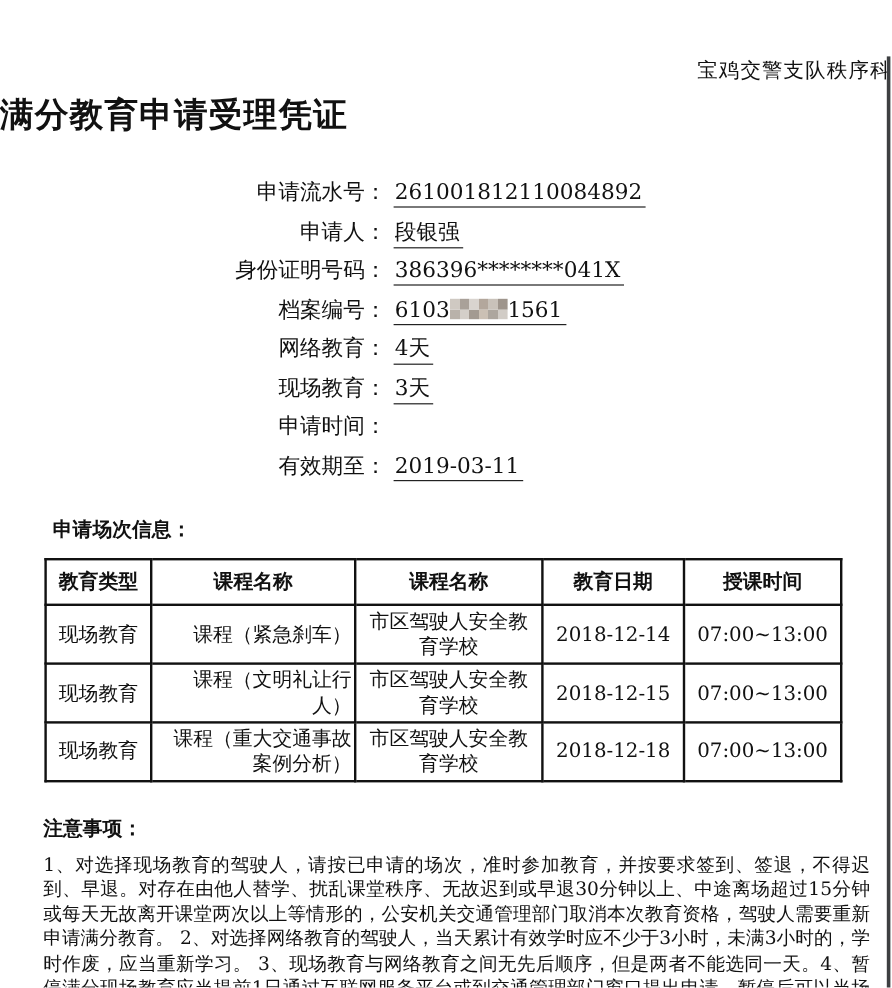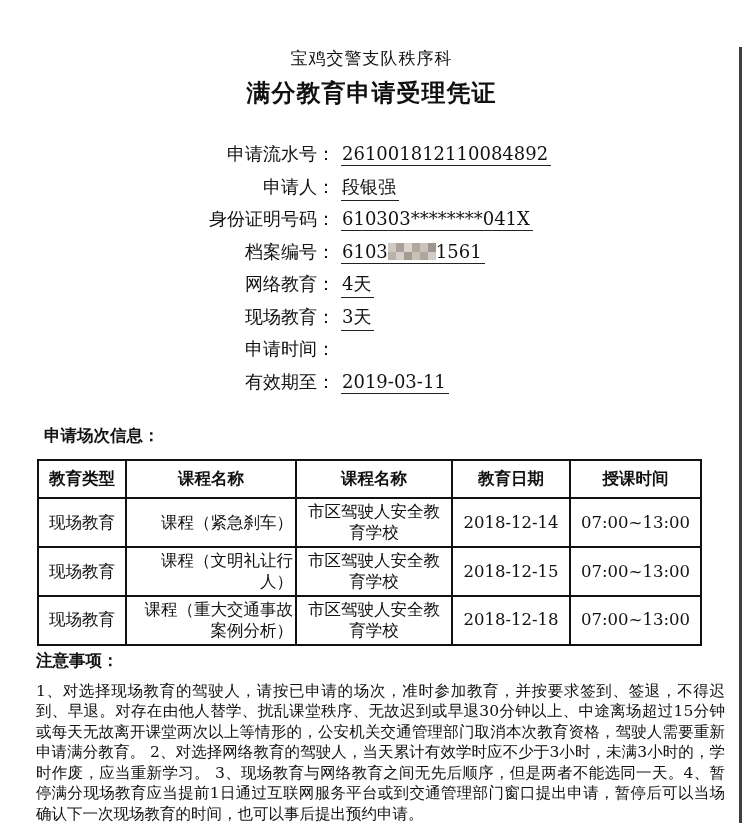--- a/index.html
+++ b/index.html
@@ -13,40 +13,39 @@
   }
   .page { position:relative; width:743px; height:823px; }
 
   .page-edge {
     position:absolute; top:0; right:1px; width:3px; height:823px;
     background:#3d3f41;
   }
 
   .agency {
     margin-top:47px;
-    text-align:center;
+    text-align:right;
     font-size:17px;
     letter-spacing:1px;
   }
   .doc-title {
     margin:7px 0 0 0;
-    text-align:center;
-    font-size:24px;
+    text-align:left;
+    font-size:28px;
     font-weight:bold;
     font-family:"Liberation Sans","DejaVu Sans",sans-serif;
     letter-spacing:1px;
   }
 
   .fields { margin-top:33px; }
   .field-row { display:flex; align-items:baseline; height:32.5px; }
   .field-label {
     flex:0 0 322px; width:322px;
     text-align:right;
     font-size:18px;
-    padding-left:13px;
   }
   .field-value {
     margin-left:6px;
     font-size:18px;
     border-bottom:1.5px solid #222222;
     padding:0 3px 1px 1px;
     white-space:pre;
   }
   .mosaic {
     display:inline-block;
@@ -88,21 +87,21 @@
   }
   table.sessions td {
     font-size:16.5px;
     height:40px;
     text-align:center;
     padding:2px 4px;
     line-height:1.3;
   }
   table.sessions td.course { text-align:right; padding-left:8px; padding-right:2px; }
 
-  .notes-heading { margin-top:4px; }
+  .notes-heading { margin-top:28px; }
   .notes-body {
     margin:9px 0 0 36px;
     width:689px;
     font-size:15.5px;
     line-height:20.5px;
     text-align:justify;
   }
 </style>
 </head>
 <body>
@@ -118,21 +117,21 @@
     <div class="field-row">
       <span class="field-label">申请流水号：</span>
       <span class="field-value">261001812110084892</span>
     </div>
     <div class="field-row">
       <span class="field-label">申请人：</span>
       <span class="field-value">段银强</span>
     </div>
     <div class="field-row">
       <span class="field-label">身份证明号码：</span>
-      <span class="field-value">610303********041X</span>
+      <span class="field-value">386396********041X</span>
     </div>
     <div class="field-row">
       <span class="field-label">档案编号：</span>
       <span class="field-value"><span>6103</span><span class="mosaic"></span><span>1561</span></span>
     </div>
     <div class="field-row">
       <span class="field-label">网络教育：</span>
       <span class="field-value">4天</span>
     </div>
     <div class="field-row">

